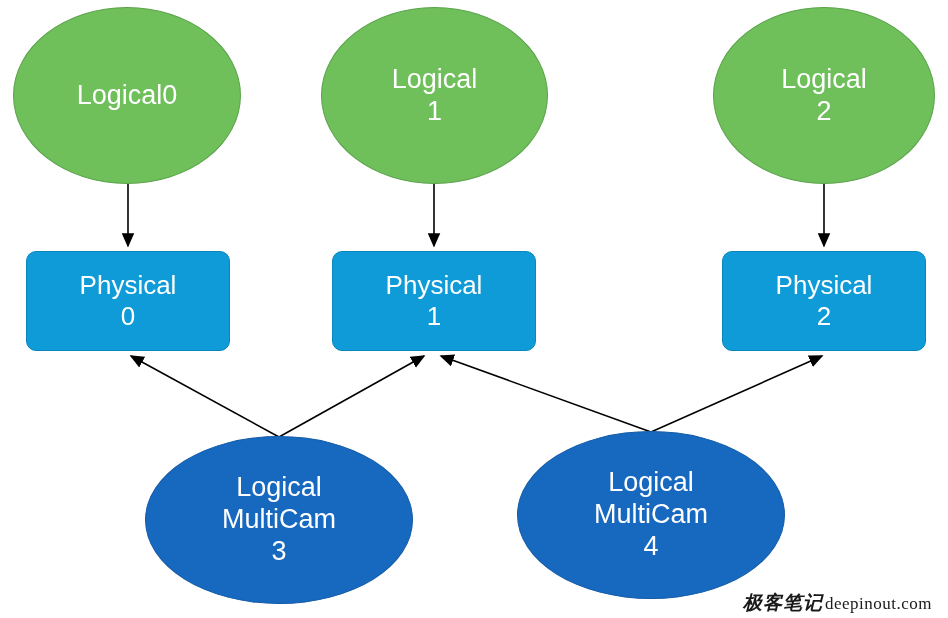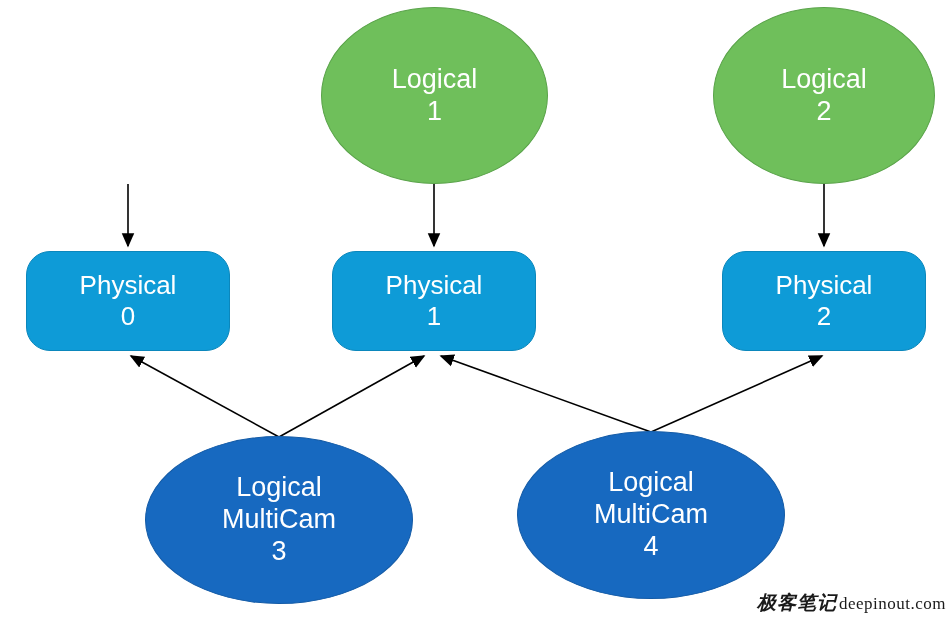--- a/index.html
+++ b/index.html
@@ -38,37 +38,37 @@
   }
   .node-logical {
     background: #6FBF5B;
     border: 1px solid #5AA34A;
     border-radius: 50%;
     font-size: 27px;
   }
   .node-physical {
     background: #0E9BD7;
     border: 1px solid #0B87BC;
-    border-radius: 24px;
+    border-radius: 10px;
     font-size: 26px;
   }
   .node-multicam {
     background: #1769C0;
     border: 1px solid #145BA6;
     border-radius: 50%;
     font-size: 27px;
   }
   .node-label {
     display: block;
     white-space: pre-line;
     padding: 0 6px;
   }
   #watermark {
     position: absolute;
-    right: 2px;
+    right: 16px;
     bottom: 2px;
     display: flex;
     align-items: baseline;
     gap: 2px;
     color: #1a1a1a;
     user-select: none;
   }
   #watermark .wm-cn {
     font-family: "DejaVu Serif", serif;
     font-weight: bold;
@@ -98,20 +98,23 @@
     <line x1="434" y1="184" x2="434" y2="246" stroke="#000000" stroke-width="1.6" marker-end="url(#arrowhead)"></line>
     <line x1="824" y1="184" x2="824" y2="246" stroke="#000000" stroke-width="1.6" marker-end="url(#arrowhead)"></line>
 
     <line x1="279" y1="437" x2="131" y2="356" stroke="#000000" stroke-width="1.6" marker-end="url(#arrowhead)"></line>
     <line x1="279" y1="437" x2="424" y2="356" stroke="#000000" stroke-width="1.6" marker-end="url(#arrowhead)"></line>
 
     <line x1="651" y1="432" x2="441" y2="356" stroke="#000000" stroke-width="1.6" marker-end="url(#arrowhead)"></line>
     <line x1="651" y1="432" x2="822" y2="356" stroke="#000000" stroke-width="1.6" marker-end="url(#arrowhead)"></line>
   </svg>
 
+  <div class="node node-logical" style="left:13px; top:7px; width:228px; height:177px;">
+    <span class="node-label">Logical0</span>
+  </div>
 
   <div class="node node-logical" style="left:321px; top:7px; width:227px; height:177px;">
     <span class="node-label">Logical
 1</span>
   </div>
 
   <div class="node node-logical" style="left:713px; top:7px; width:222px; height:177px;">
     <span class="node-label">Logical
 2</span>
   </div>

